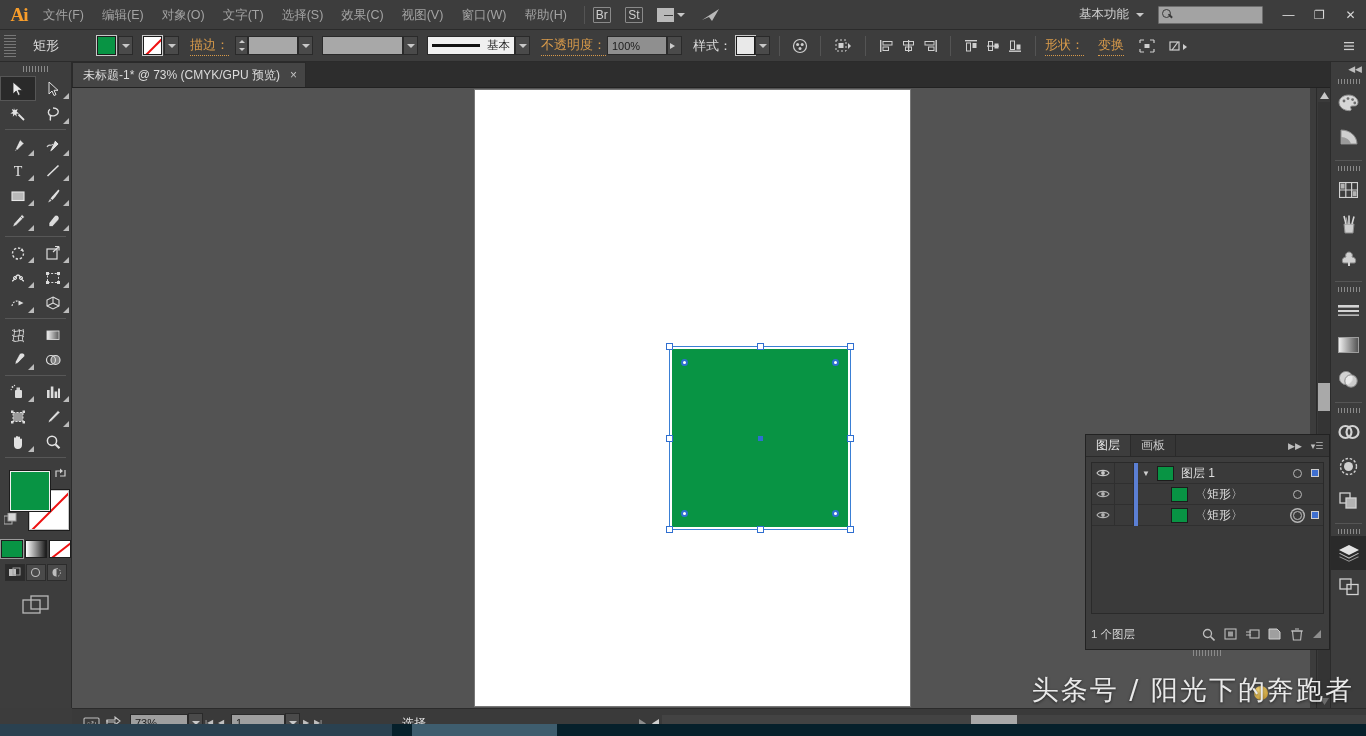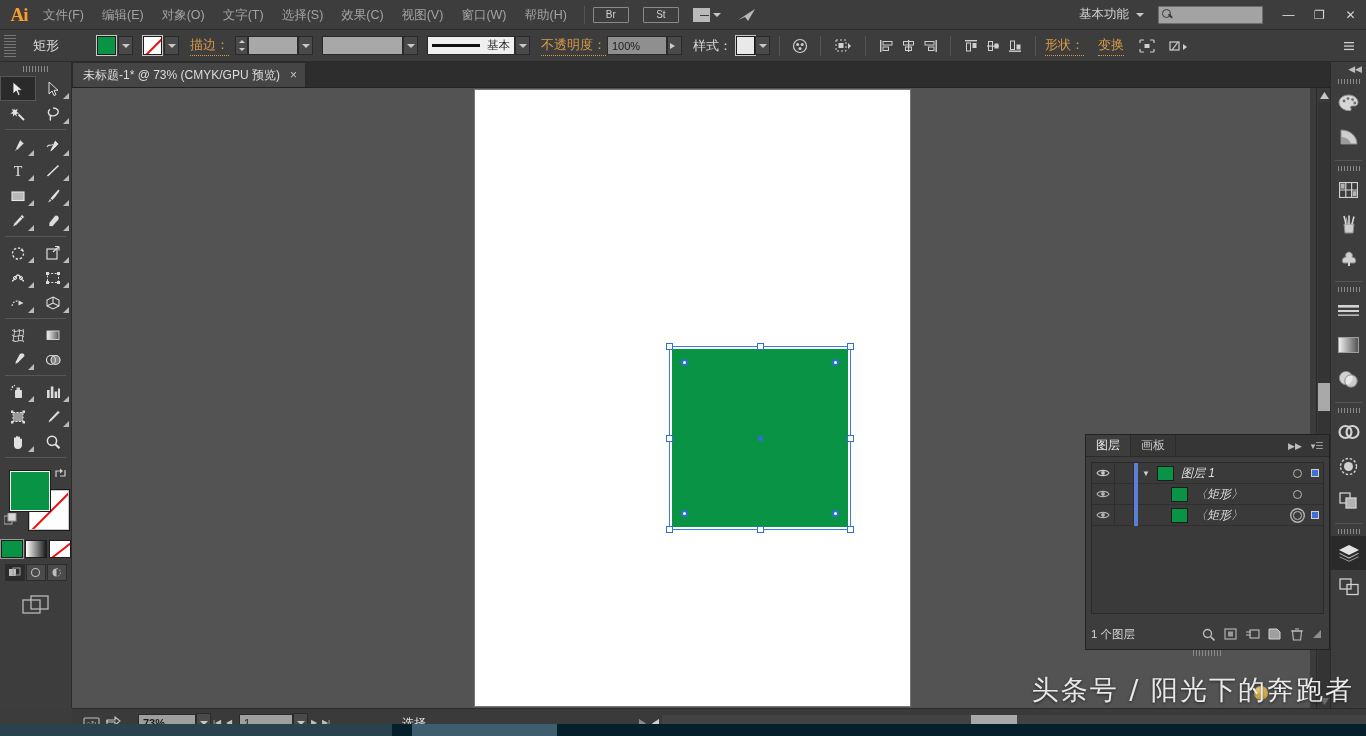--- a/index.html
+++ b/index.html
@@ -21,22 +21,22 @@
     width:34px; height:30px; display:flex; align-items:center; justify-content:center;
     font-family:"Liberation Serif", serif; font-weight:bold; font-size:19px;
     color:#f79d2b; letter-spacing:-1px; padding-left:4px;
   }
   .menu-item {
     padding:0 9px; height:30px; line-height:30px; font-size:12.5px; color:#a3a3a3;
     white-space:nowrap; cursor:default;
   }
   .mb-sep { width:1px; height:18px; background:#545454; margin:0 8px; }
   .mb-badge {
-    width:36px; height:16px; border:1px solid #8a8a8a; color:#cfcfcf;
-    font-size:10px; display:flex; align-items:center; justify-content:center;
+    width:18px; height:16px; border:1px solid #8a8a8a; color:#cfcfcf;
+    font-size:12px; display:flex; align-items:center; justify-content:center;
     margin-right:14px; border-radius:1px;
   }
   .mb-arrange { display:flex; align-items:center; gap:3px; margin-right:16px; }
   .arr-grid { width:17px; height:14px; border:1px solid #b9b9b9; display:flex; }
   .arr-grid i { display:block; border-right:1px solid #b9b9b9; }
   .arr-grid i:first-child { width:7px; background:#b9b9b9; }
   .arr-grid i:last-child { width:9px; border-right:none;
      background:linear-gradient(#b9b9b9 0 6px, transparent 6px 7px, #b9b9b9 7px 14px);}
   .caret { width:0;height:0;border-left:4px solid transparent;border-right:4px solid transparent;border-top:4px solid #c8c8c8;}
   .mb-right { margin-left:auto; display:flex; align-items:center; height:30px; }
@@ -174,21 +174,21 @@
   .lp-ico { width:20px; display:flex;align-items:center;justify-content:center;color:#bdbdbd;font-size:9px;}
   .lp-body { position:absolute; left:5px; top:27px; right:5px; height:152px;
      background:#3a3a3a; border:1px solid #2a2a2a; }
   .lrow { height:21px; display:flex; align-items:center; border-bottom:1px solid #2f2f2f;
      font-size:12px; color:#dedede; }
   .l-eye { width:22px; display:flex;align-items:center;justify-content:center; }
   .l-lock { width:20px; border-left:1px solid #2f2f2f; border-right:1px solid #2f2f2f; height:21px;}
   .l-bar { width:4px; height:21px; background:#5b7fd4; }
   .l-disc { width:16px; display:flex;align-items:center;justify-content:center;color:#cfcfcf;font-size:8px;}
   .l-thumb { width:17px;height:15px; background:#089444; border:1px solid #1c1c1c; margin-left:3px;}
-  .l-name { flex:1; padding-left:7px;font-style:italic; }
+  .l-name { flex:1; padding-left:7px; }
   .l-target { width:20px; display:flex;align-items:center;justify-content:center;}
   .l-sel { width:16px; display:flex;align-items:center;justify-content:center;}
   .ring { width:9px;height:9px;border:1.4px solid #b6b6b6;border-radius:50%;}
   .ring.dbl { box-shadow:0 0 0 1.6px #3d3d3d, 0 0 0 3px #b6b6b6; }
   .sqr { width:8px;height:8px;background:#3f6fd0;border:1px solid #cfcfcf;}
   .lp-foot { position:absolute; left:5px; right:5px; bottom:4px; height:22px;
      display:flex; align-items:center; font-size:11.5px; color:#d4d4d4; }
   .lp-foot .tools { margin-left:auto; display:flex; gap:7px; align-items:center; }
   .lp-foot .fi { width:15px;height:15px;display:flex;align-items:center;justify-content:center;color:#bdbdbd;}
   .lp-grip { position:absolute; left:50%; transform:translateX(-50%); bottom:-7px;
@@ -977,21 +977,21 @@
           <rect x="1" y="2" width="15" height="9" rx="1" fill="none" stroke="#bdbdbd" stroke-width="1.1"></rect>
           <text x="8.5" y="9.5" font-size="7" fill="#bdbdbd" text-anchor="middle" font-family="Liberation Sans, sans-serif">○↻</text>
         </svg>
     </div>
     <div class="sb-btn">
       <svg width="15" height="13" viewBox="0 0 15 13">
           <path d="M1 4 h8 v-3 l5 4 -5 4 v-3 H1Z" fill="none" stroke="#c5c5c5" stroke-width="1.1"></path>
           <path d="M1 4 v8 h13 v-4" fill="none" stroke="#c5c5c5" stroke-width="1.1"></path>
         </svg>
     </div>
-    <span class="zoomfield" style="margin-left:14px;font-weight:bold;">73%</span>
+    <span class="zoomfield" style="margin-left:6px;">73%</span>
     <span class="dd-btn">
         <span class="caret"></span>
       </span>
     <span class="narrow">|◀</span>
     <span class="narrow">◀</span>
     <span class="pagefield" style="margin-left:4px;">1</span>
     <span class="dd-btn">
         <span class="caret"></span>
       </span>
     <span class="narrow">▶</span>

